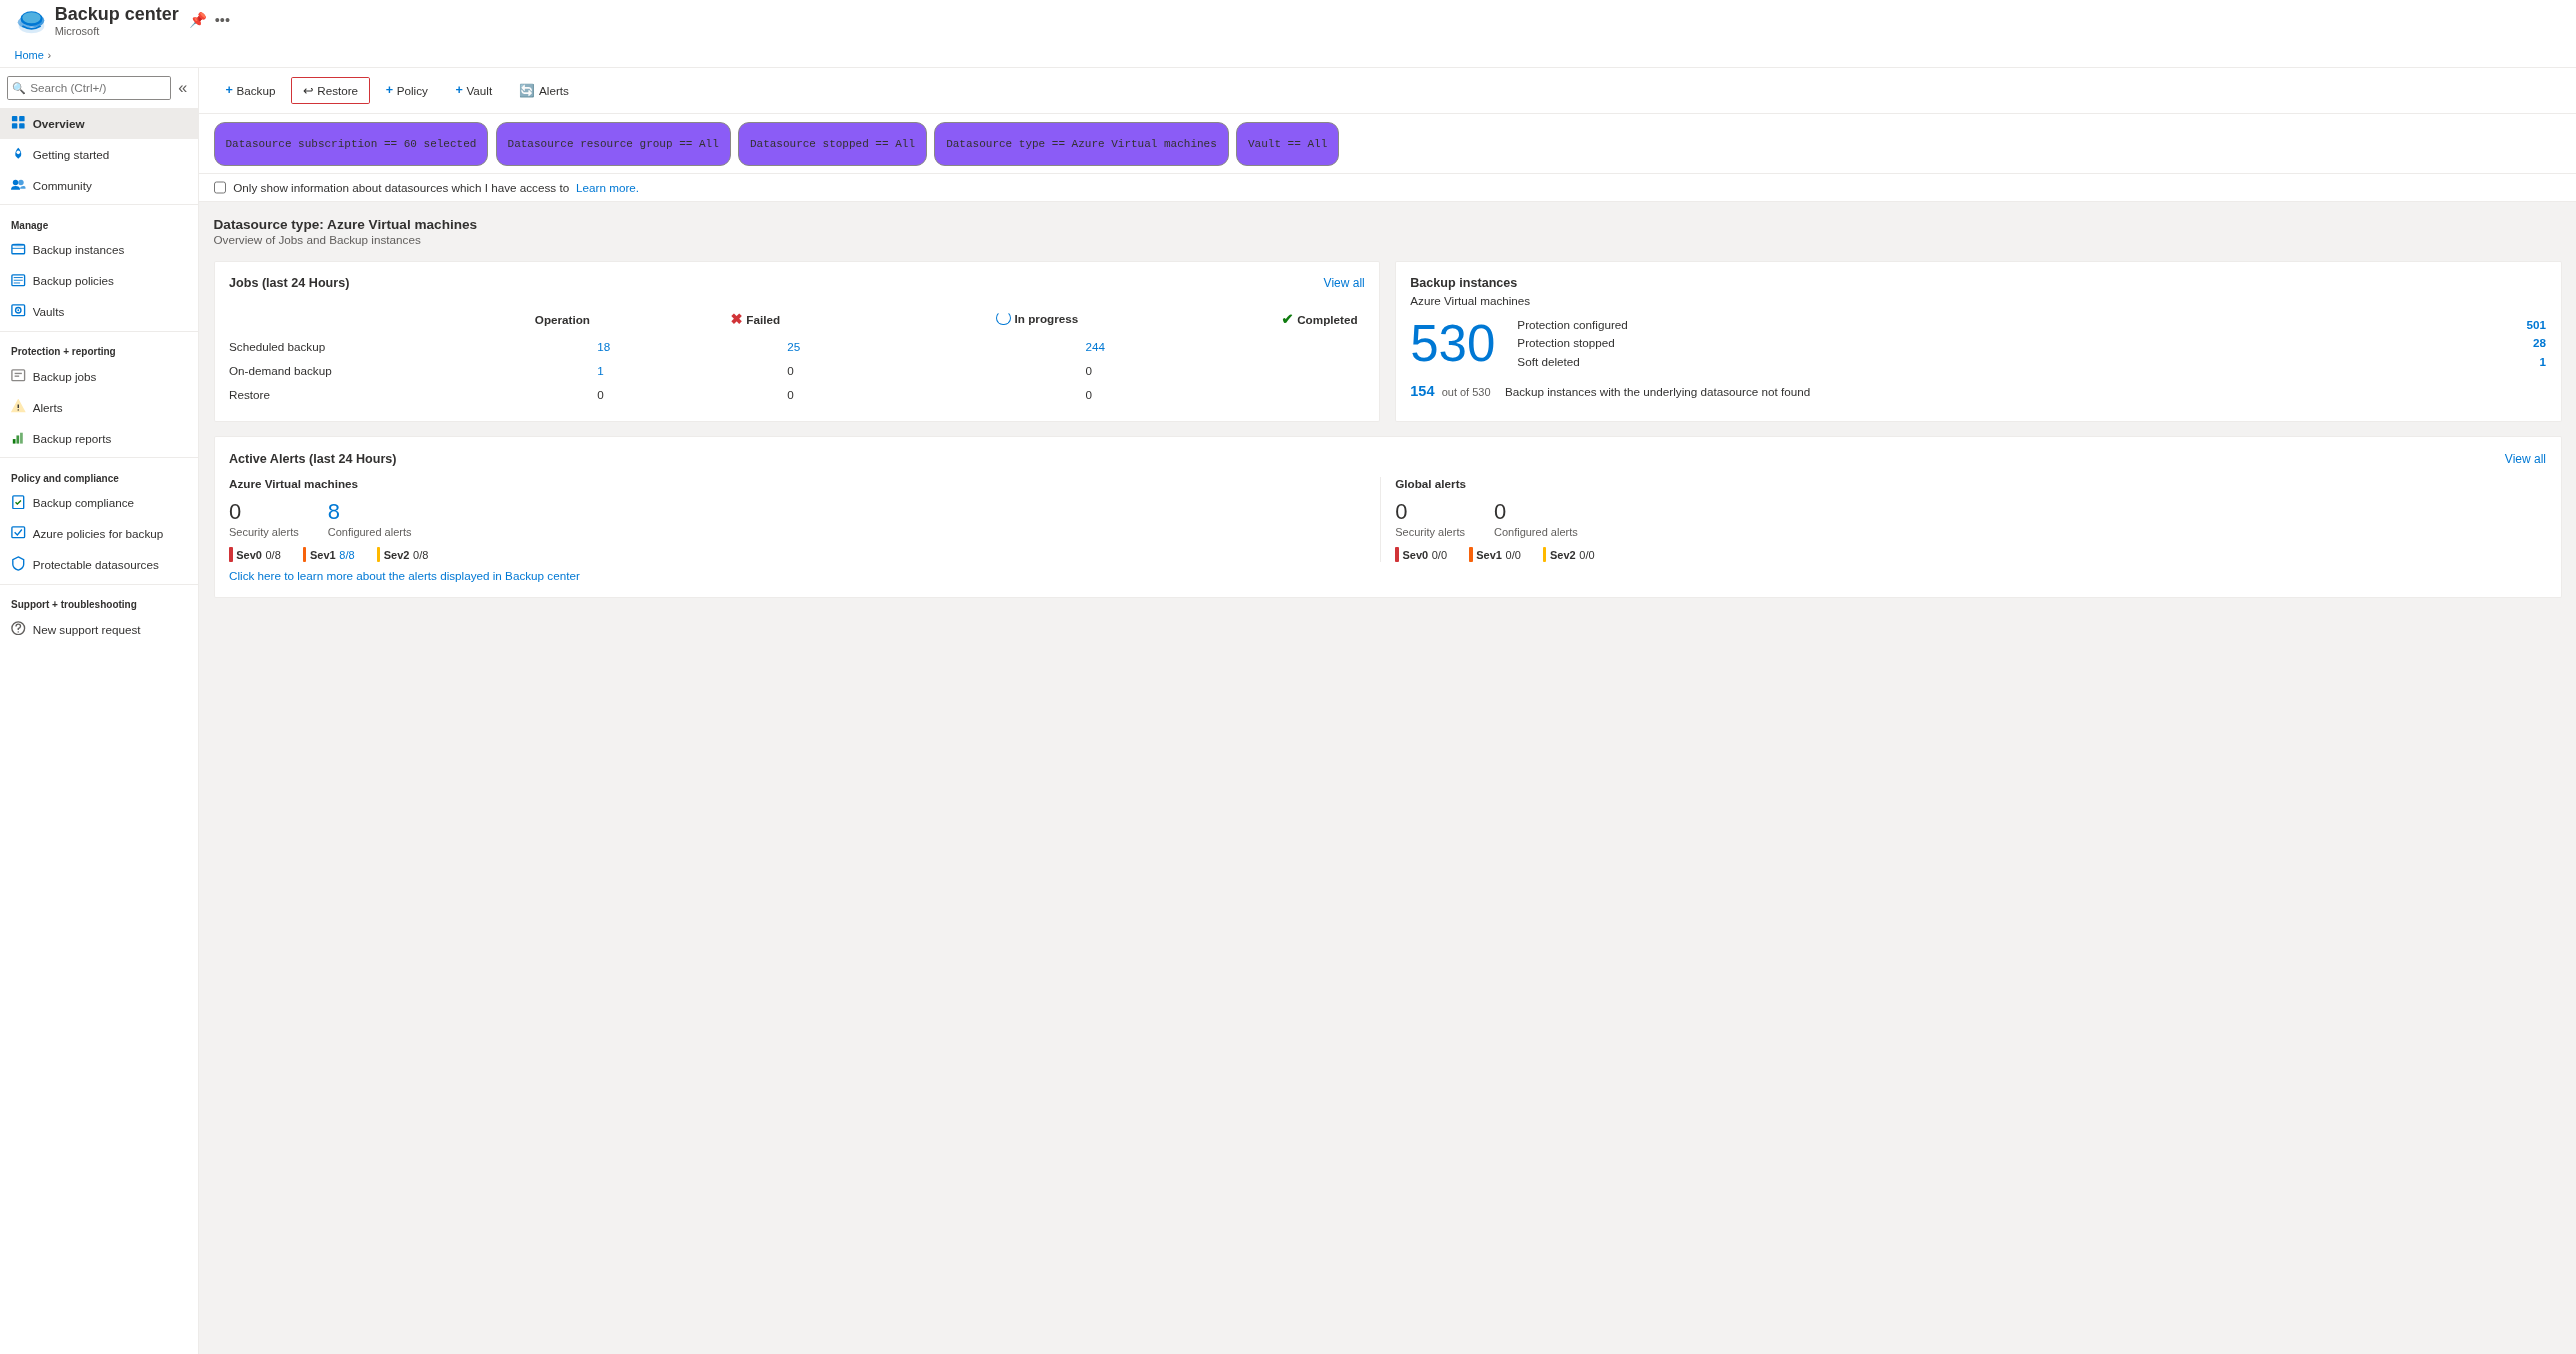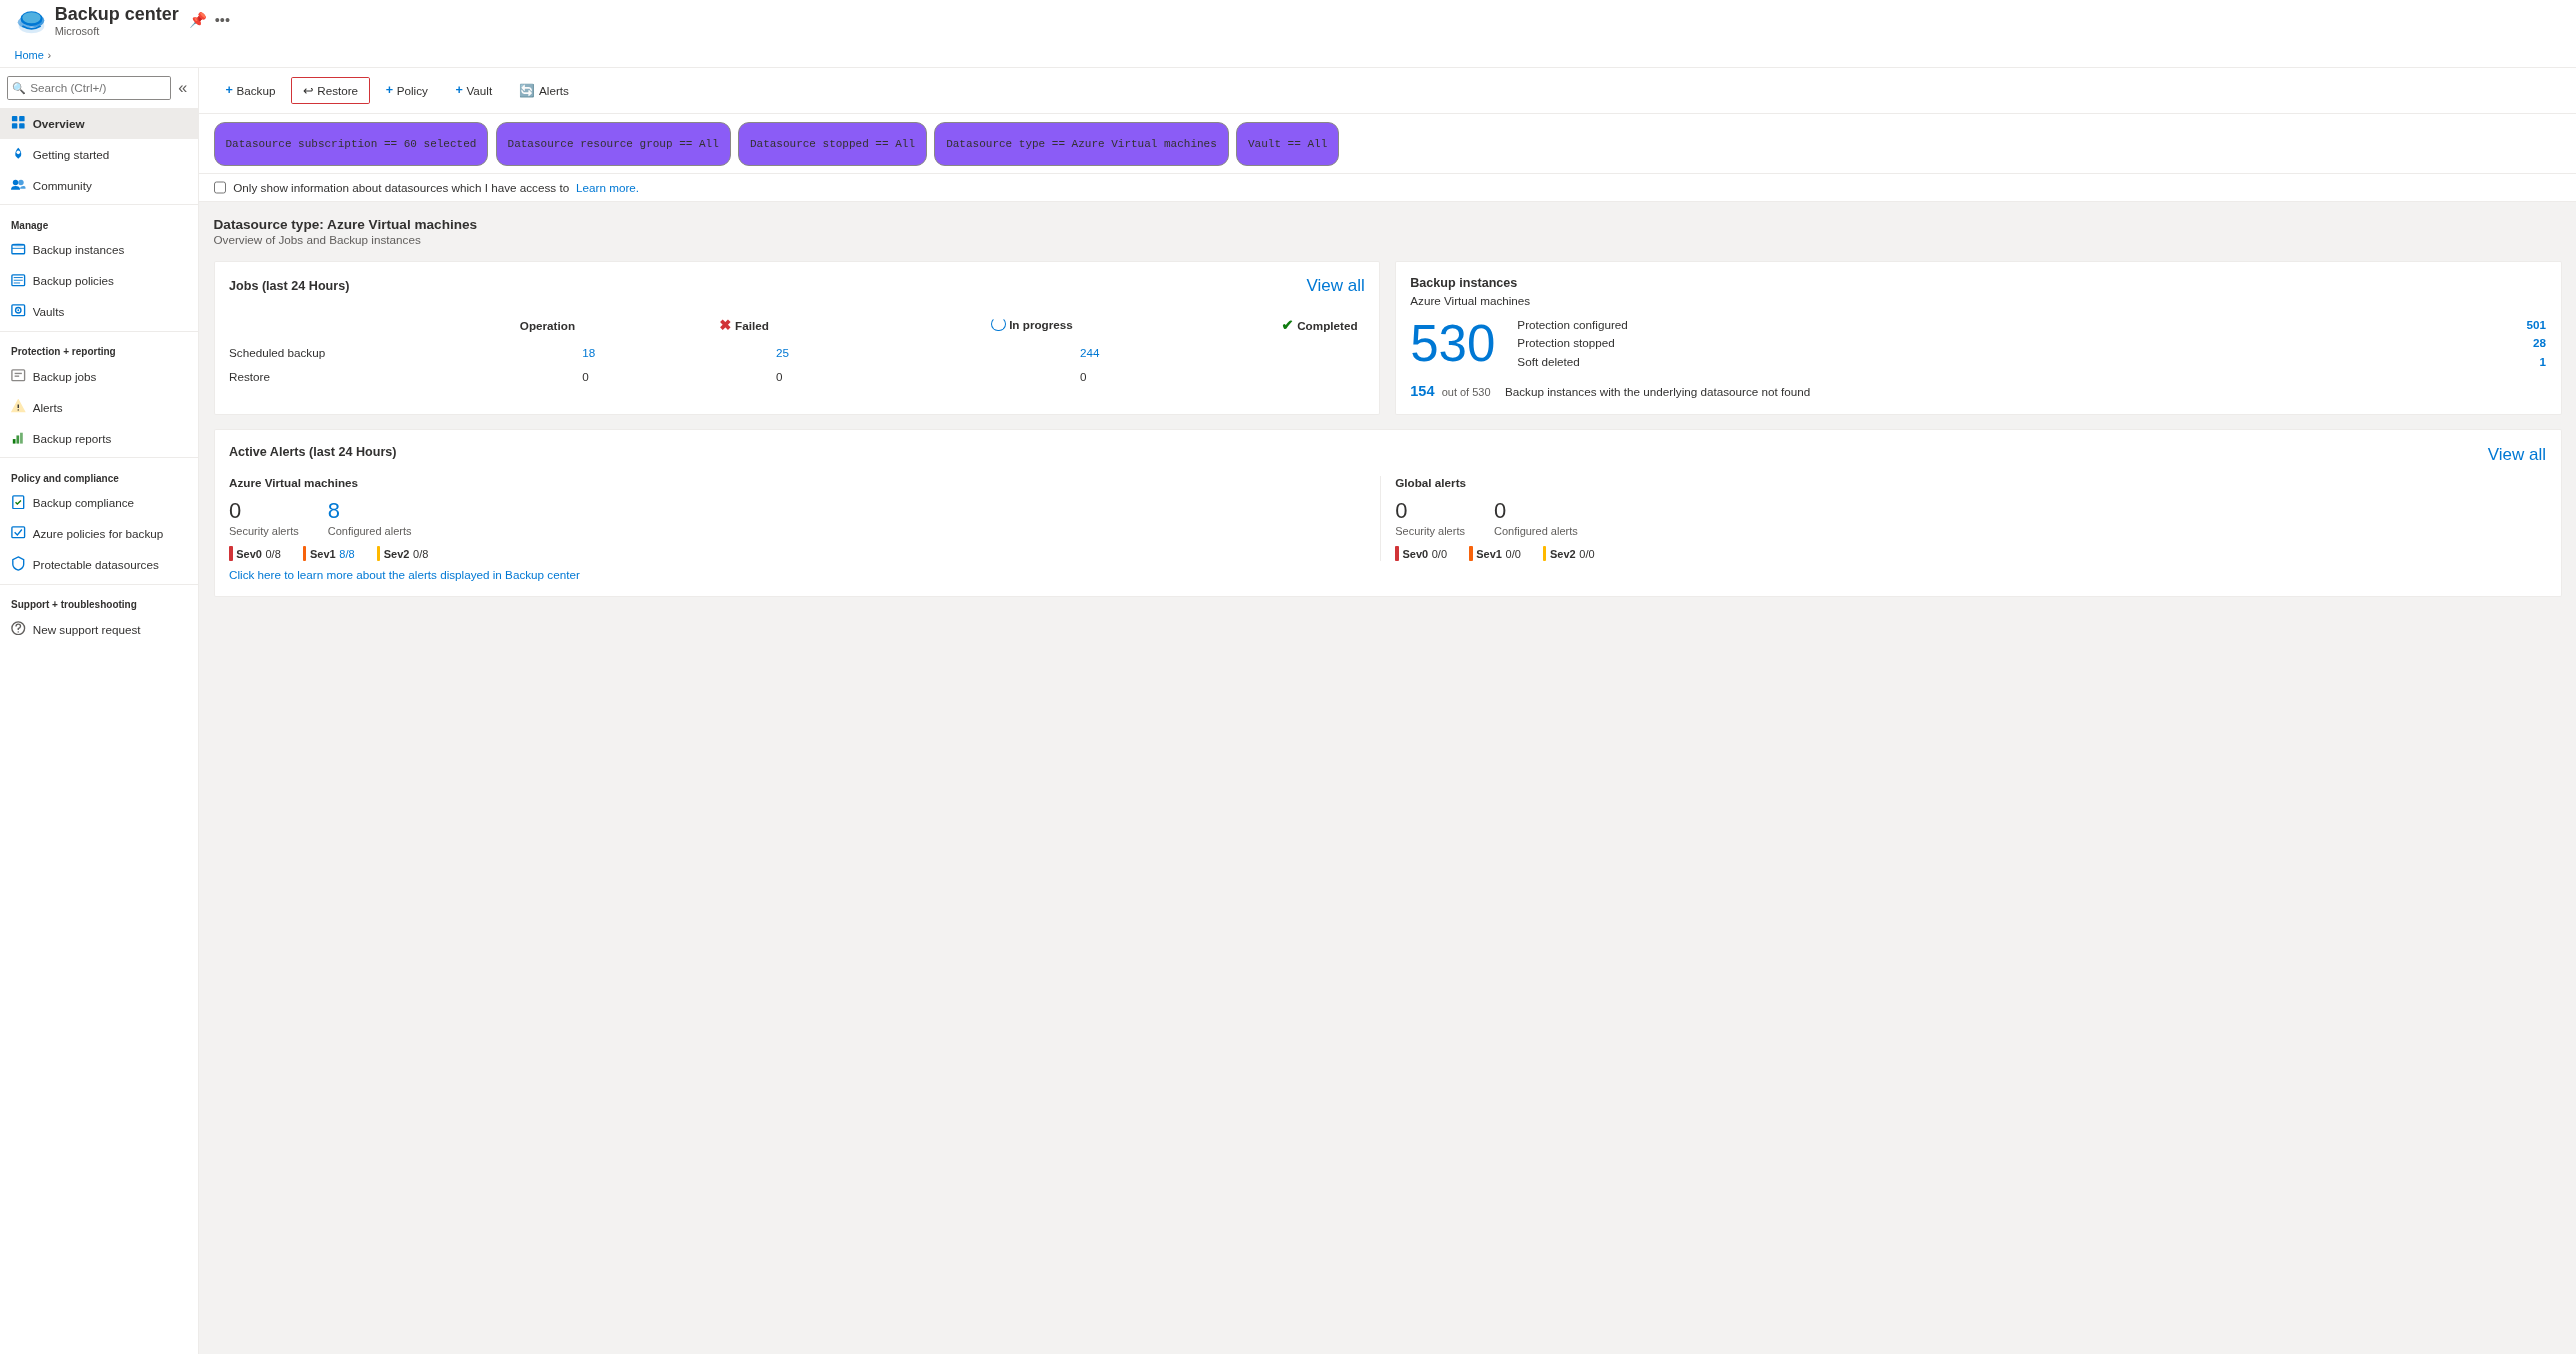--- a/index.html
+++ b/index.html
@@ -37,21 +37,21 @@
     .page-content { padding: 14.5px; }
     .datasource-title { font-size: 13.6px; font-weight: 600; margin-bottom: 1.8px; }
     .datasource-subtitle { font-size: 11.7px; color: #605e5c; margin-bottom: 14.5px; }
 
     
     .cards-row { display: flex; gap: 14.5px; margin-bottom: 14.5px; }
     .card { background: white; border: 0.9px solid #edebe9; border-radius: 1.8px; padding: 14.5px; }
     .card-half { flex: 1; }
     .card-header { display: flex; align-items: center; justify-content: space-between; margin-bottom: 17px; }
     .card-title { font-size: 12.6px; font-weight: 600; }
-    .view-all-link { color: #0078d4; font-size: 17px; cursor: pointer; text-decoration: none; }
+    .view-all-link { color: #0078d4; font-size: 12px; cursor: pointer; text-decoration: none; }
 
     
     .jobs-table { width: 100%; border-collapse: collapse; }
     .jobs-table th { text-align: right; font-weight: 600; font-size: 11.7px; padding: 3.6px 7.2px 7.2px 0; color: #323130; }
     .jobs-table td { padding: 5.4px 7.2px 5.4px 0; font-size: 11.7px; }
     .col-icon { display: inline-flex; align-items: center; gap: 3.6px; }
     .icon-failed { color: #d13438; font-size: 14.5px; }
     .num-link { color: #0078d4; cursor: pointer; }
     .num-plain { color: #323130; }
 
@@ -363,20 +363,26 @@
               </tr>
             </thead>
             <tbody>
               <tr>
                 <td>Scheduled backup</td>
                 <td><a class="num-link">18</a></td>
                 <td><a class="num-link">25</a></td>
                 <td><a class="num-link">244</a></td>
               </tr>
               <tr>
+                <td>On-demand backup</td>
+                <td><a class="num-link">1</a></td>
+                <td><span class="num-plain">0</span></td>
+                <td><span class="num-plain">0</span></td>
+              </tr>
+              <tr>
                 <td>Restore</td>
                 <td><span class="num-plain">0</span></td>
                 <td><span class="num-plain">0</span></td>
                 <td><span class="num-plain">0</span></td>
               </tr>
             </tbody>
           </table>
         </div>
 
         <div class="card card-half">

